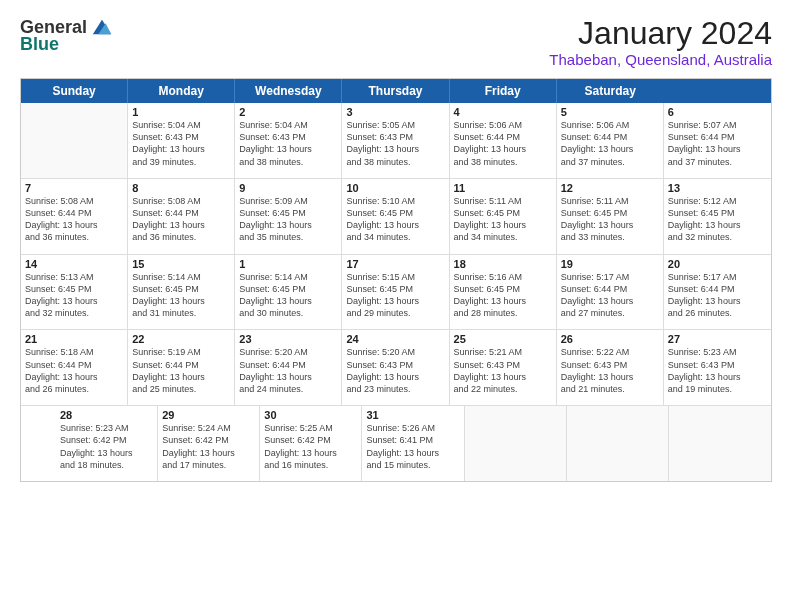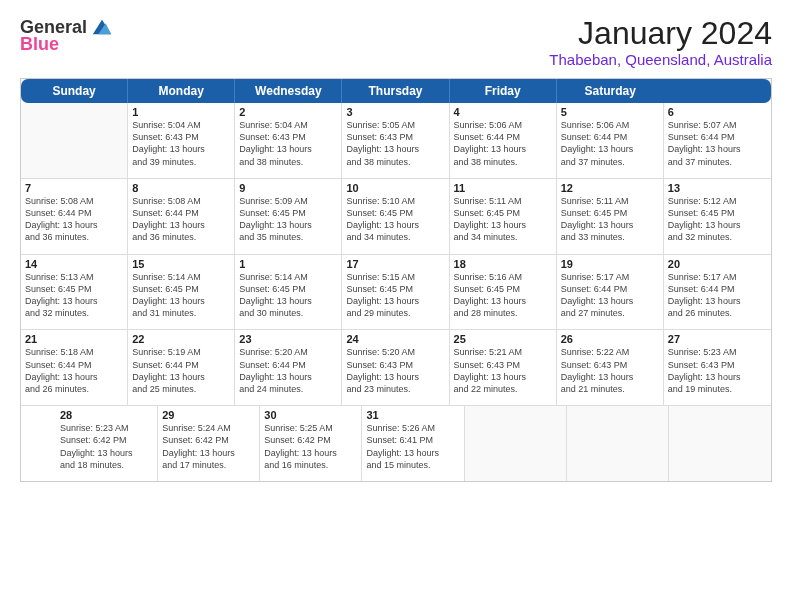--- a/index.html
+++ b/index.html
@@ -55,21 +55,20 @@
     .calendar {
       flex: 1;
       display: flex;
       flex-direction: column;
       border: 1px solid #ccc;
     }
     .cal-header-row {
       display: grid;
       grid-template-columns: repeat(7, 1fr);
       background: #1a5fa8;
-      border-radius: 7px;
     }
     .cal-header-cell {
       color: #fff;
       font-size: 12px;
       font-weight: bold;
       text-align: center;
       padding: 5px 2px;
       border-right: 1px solid #3a7fc8;
     }
     .cal-header-cell:last-child { border-right: none; }
@@ -114,21 +113,21 @@
 <div class="page">
   <div class="header">
     <div class="logo">
       <div class="logo-text">
         <span style="font-size:18px;font-weight:bold;color:#333;">General</span>
         <svg class="logo-icon" viewBox="0 0 24 20" xmlns="http://www.w3.org/2000/svg">
           <polygon points="2,18 12,2 22,18" fill="#1a5fa8"></polygon>
           <polygon points="8,18 16,6 22,18" fill="#4a9fd4"></polygon>
         </svg>
       </div>
-      <span style="font-size:18px;font-weight:bold;color:#ec4899;margin-top:-4px;">Blue</span>
+      <span style="font-size:18px;font-weight:bold;color:#0f766e;margin-top:-4px;">Blue</span>
     </div>
     <div class="title-block">
       <div class="month-title">January 2024</div>
       <div class="location-title">Thabeban, Queensland, Australia</div>
     </div>
   </div>
 
   <div class="calendar">
     <div class="cal-header-row">
     <div class="cal-header-cell">Sunday</div>

